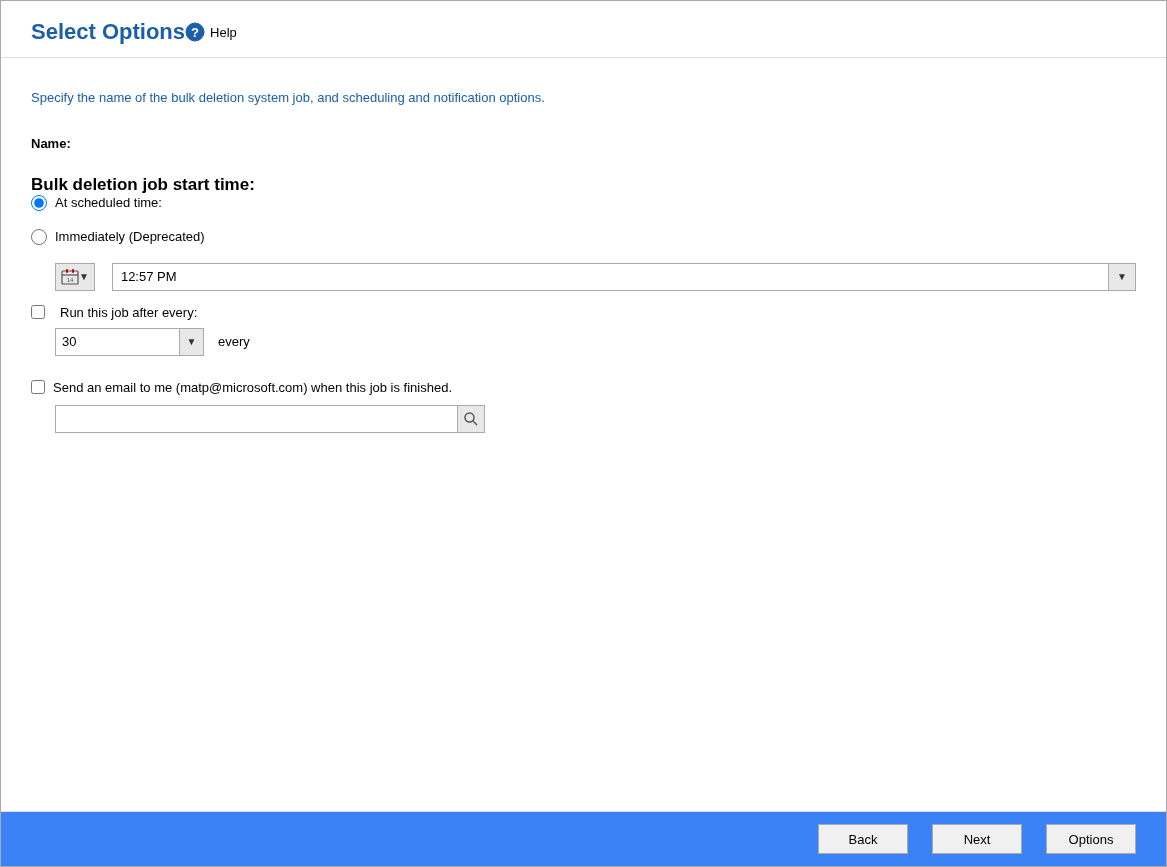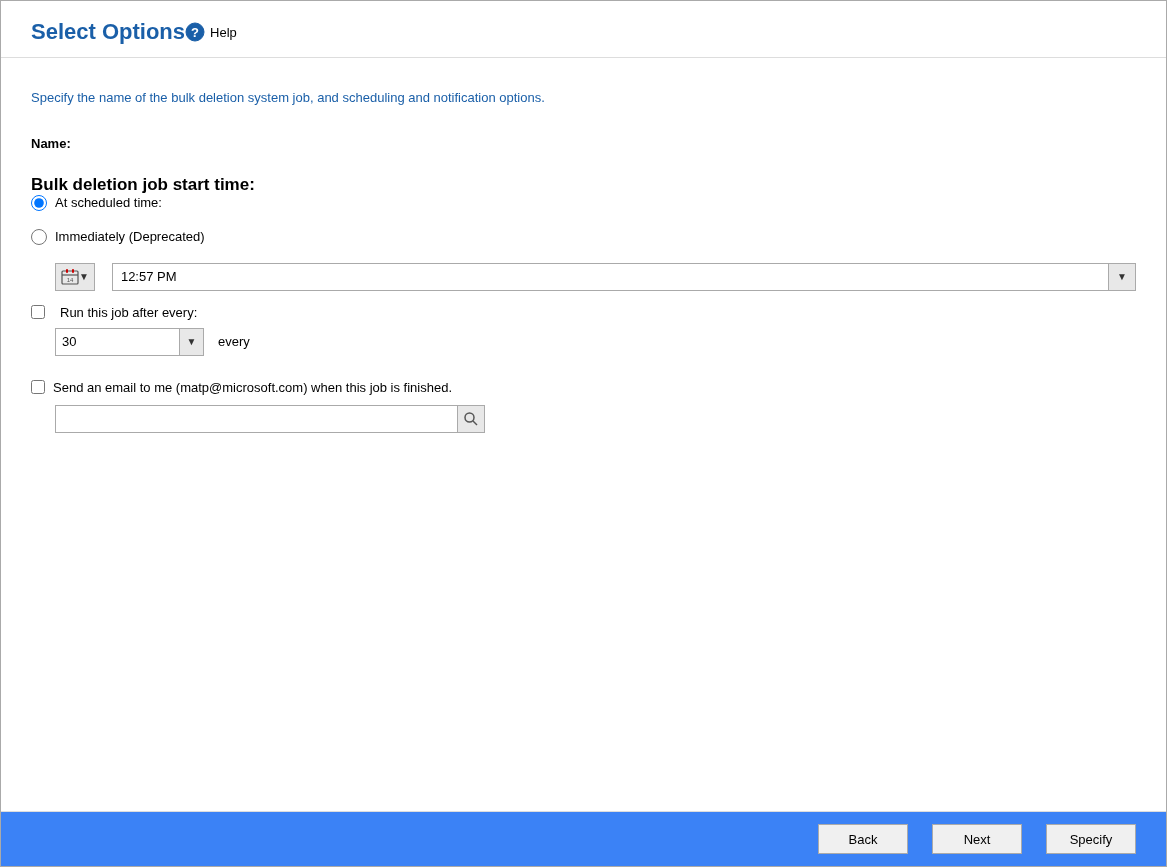--- a/index.html
+++ b/index.html
@@ -342,15 +342,15 @@
             <line x1="10" y1="10" x2="14" y2="14" stroke="#555" stroke-width="1.5"></line>
           </svg>
         </div>
       </div>
     </div>
   </div>
 
   <div class="footer">
     <button class="footer-btn">Back</button>
     <button class="footer-btn">Next</button>
-    <button class="footer-btn">Specify</button>
+    <button class="footer-btn">Options</button>
   </div>
 </div>
 
 </body></html>

